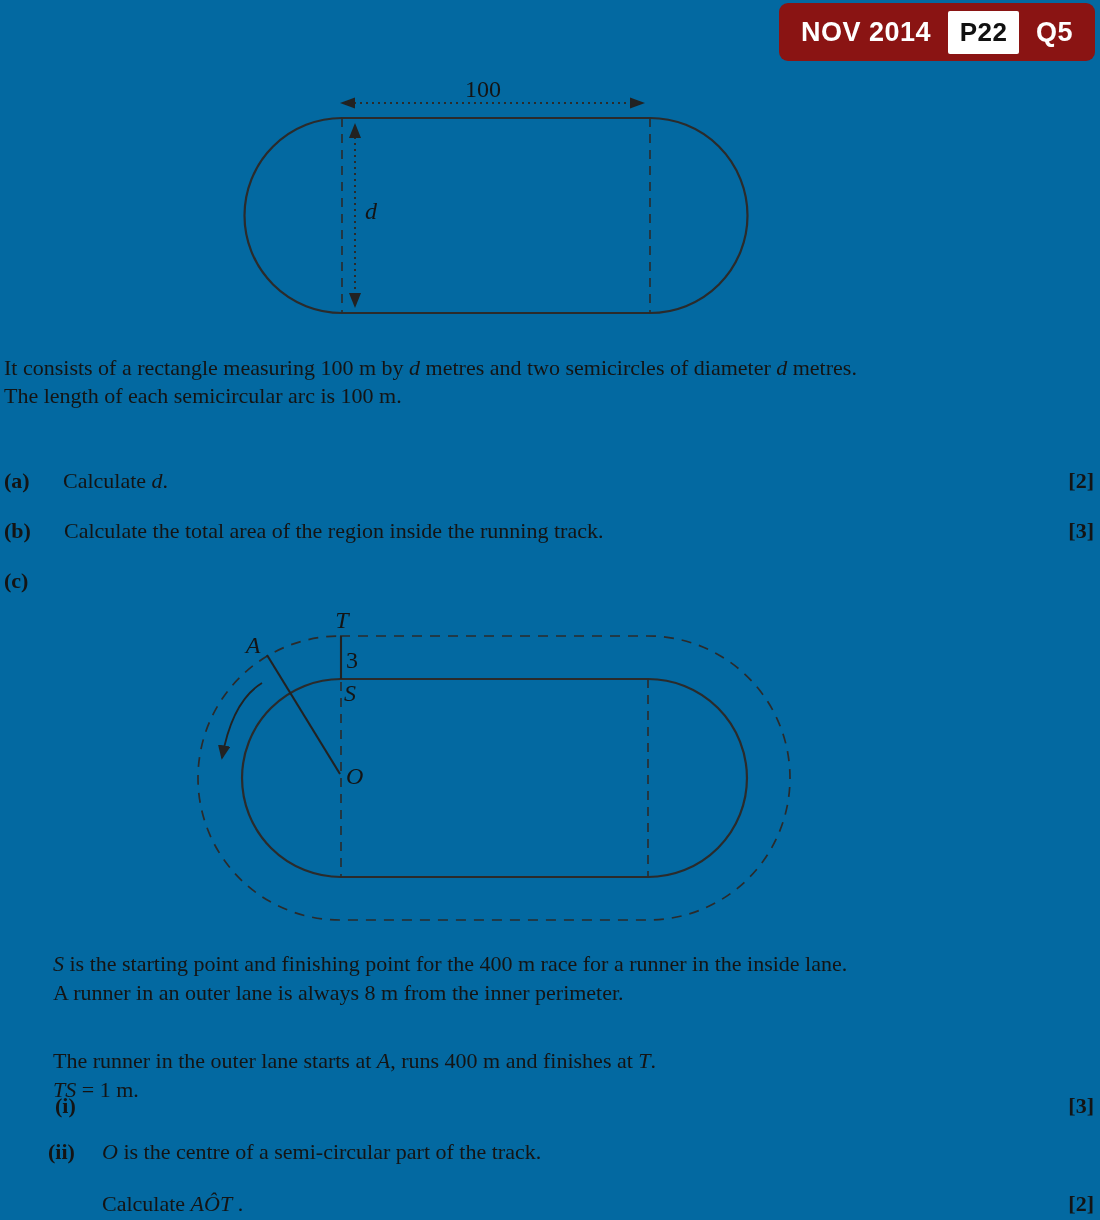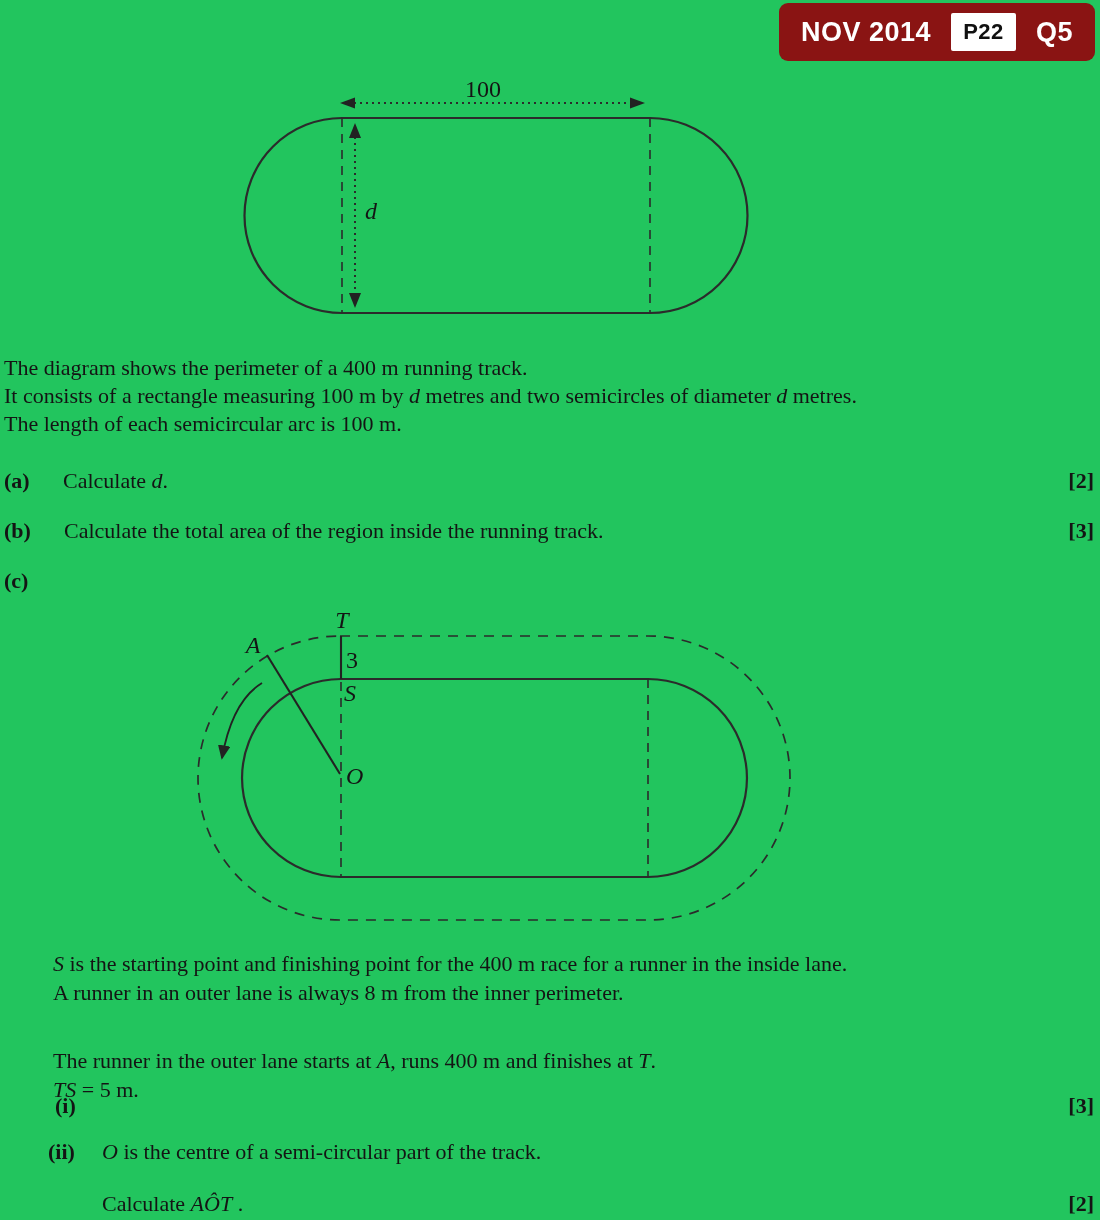--- a/index.html
+++ b/index.html
@@ -1,27 +1,27 @@
 <!DOCTYPE html>
 <html style="--badge_bg: #8a1413; --badge_fg: #ffffff; --paper_box_bg: #ffffff; --paper_box_fg: #111111; --line_color: #2b2b2b;"><head>
 <meta charset="utf-8">
 <style>
   html,body{margin:0;padding:0;background:#fff;}
-  .page{position:relative;width:1100px;height:1220px;background:#22c55e;overflow:hidden;
+  .page{position:relative;width:1100px;height:1220px;background:#0369a1;overflow:hidden;
         font-family:"Liberation Serif","DejaVu Serif",serif;color:#141414;}
 
   
   .badge{position:absolute;left:779px;top:3px;width:316px;height:58px;
          background:var(--badge_bg,#8a1413);border-radius:9px;
          display:flex;align-items:center;justify-content:space-between;
          padding:0 22px;box-sizing:border-box;
          font-family:"Liberation Sans","DejaVu Sans",sans-serif;font-weight:bold;
          color:var(--badge_fg,#ffffff);font-size:27px;letter-spacing:0.5px;}
   .badge-paper{background:var(--paper_box_bg,#ffffff);color:var(--paper_box_fg,#111111);
-         padding:6px 12px;border-radius:2px;font-size:22px;}
+         padding:6px 12px;border-radius:2px;font-size:26px;}
 
   
   .tline{font-size:22px;line-height:28px;white-space:pre;}
   .block{position:absolute;}
   .row{position:absolute;left:0;width:1100px;height:28px;font-size:22px;line-height:28px;}
   .plabel{position:absolute;font-weight:bold;white-space:pre;}
   .ptext{position:absolute;white-space:pre;}
   .marks{position:absolute;right:6px;top:0;font-weight:bold;}
 
   
@@ -53,21 +53,20 @@
     <polygon fill="#222" points="112,25 127,19.5 127,30.5"></polygon>
     <polygon fill="#222" points="417,25 402,19.5 402,30.5"></polygon>
     <line class="dot-line" x1="127" y1="53" x2="127" y2="221"></line>
     <polygon fill="#222" points="127,45 121,60 133,60"></polygon>
     <polygon fill="#222" points="127,230 121,215 133,215"></polygon>
     <text class="dlabel" x="255" y="19" text-anchor="middle">100</text>
     <text class="dlabel italic" x="137" y="141">d</text>
   </svg>
 
   <div class="block" style="left:4px;top:354px;">
-    <div class="tline"><span>The diagram shows the perimeter of a 400 m running track.</span></div>
     <div class="tline"><span>It consists of a rectangle measuring 100 m by </span><i>d</i><span> metres and two semicircles of diameter </span><i>d</i><span> metres.</span></div>
     <div class="tline"><span>The length of each semicircular arc is 100 m.</span></div>
   </div>
 
   <div class="row" style="top:467px;">
     <span class="plabel" style="left:4px;">(a)</span>
     <span class="ptext" style="left:55px;margin-left:8px;"><span>Calculate </span><i>d</i><span>.</span></span>
     <span class="marks">[2]</span>
   </div>
   <div class="row" style="top:517px;">
@@ -96,21 +95,21 @@
     <text class="dlabel italic" x="63" y="51" text-anchor="middle">A</text>
     <text class="dlabel" x="156" y="66">3</text>
     <text class="dlabel italic" x="154" y="99">S</text>
     <text class="dlabel italic" x="156" y="182">O</text>
   </svg>
 
   <div class="block" style="left:53px;top:950px;">
     <div class="tline" style="line-height:28.5px;"><i>S</i><span> is the starting point and finishing point for the 400 m race for a runner in the inside lane.</span></div>
     <div class="tline" style="line-height:28.5px;"><span>A runner in an outer lane is always 8 m from the inner perimeter.</span></div>
     <div class="tline" style="line-height:28.5px;margin-top:40px;"><span>The runner in the outer lane starts at </span><i>A</i><span>, runs 400 m and finishes at </span><i>T</i><span>.</span></div>
-    <div class="tline" style="line-height:28.5px;"><i>TS</i><span> = 5 m.</span></div>
+    <div class="tline" style="line-height:28.5px;"><i>TS</i><span> = 1 m.</span></div>
   </div>
 
   <div class="row" style="top:1092px;">
     <span class="plabel" style="left:55px;">(i)</span>
     <span class="marks">[3]</span>
   </div>
   <div class="row" style="top:1138px;">
     <span class="plabel" style="left:48px;">(ii)</span>
     <span class="ptext" style="left:102px;"><i>O</i><span> is the centre of a semi-circular part of the track.</span></span>
   </div>

